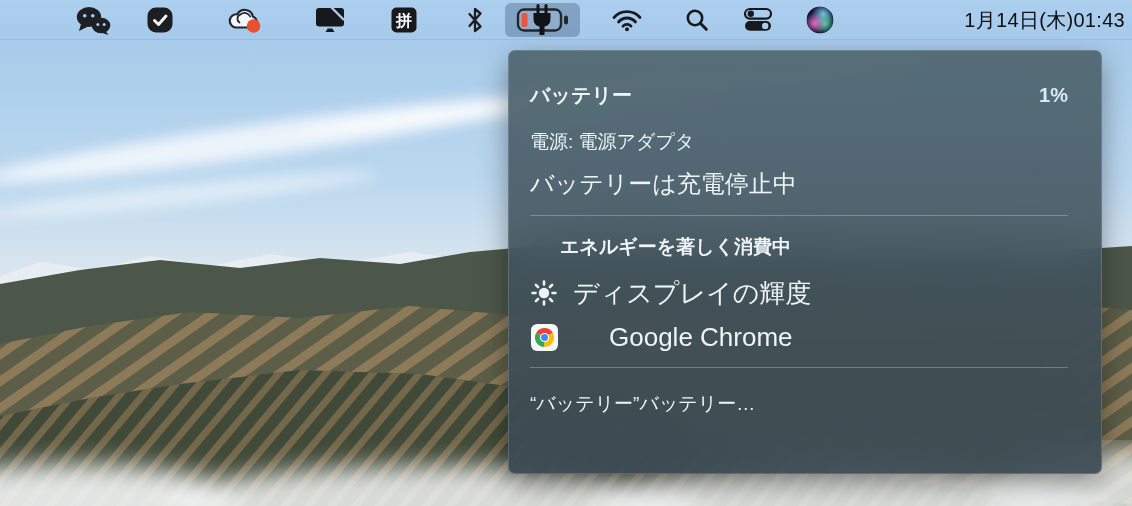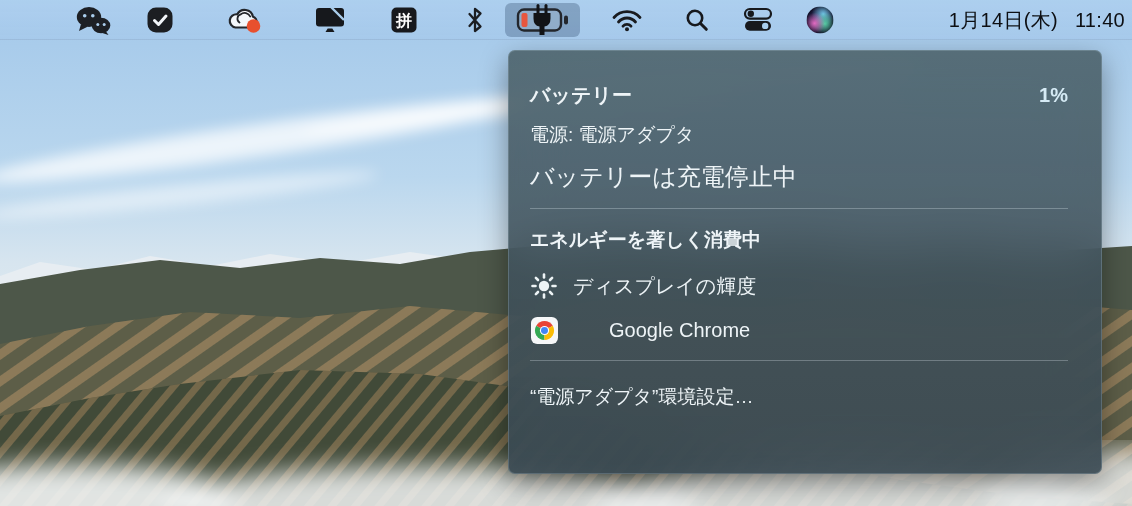--- a/index.html
+++ b/index.html
@@ -36,45 +36,45 @@
     width:27px; height:27px; border-radius:50%;
     background:
       radial-gradient(circle at 30% 62%, rgba(235,110,200,.95) 0%, rgba(235,110,200,0) 42%),
       radial-gradient(circle at 68% 64%, rgba(90,220,170,.9) 0%, rgba(90,220,170,0) 45%),
       radial-gradient(circle at 62% 28%, rgba(120,210,245,.9) 0%, rgba(120,210,245,0) 45%),
       radial-gradient(circle at 50% 50%, #35305e 0%, #13122e 72%);
     box-shadow:inset 0 0 4px rgba(0,0,0,.4);
   }
   #clock {
     position:absolute; right:7px; top:0; height:40px;
-    display:flex; align-items:center; gap:17px;
+    display:flex; align-items:center; 
     color:#0d0f13; font-size:20px; letter-spacing:.3px;margin-left:36px;
   }
 
   
   #battery-panel {
     position:absolute; left:508px; top:50px; width:594px; height:424px;
     border-radius:7px;
     background:linear-gradient(180deg, rgba(74,96,104,.88) 0%, rgba(64,82,92,.88) 45%, rgba(56,72,82,.9) 100%);
     backdrop-filter:blur(26px) saturate(1.1);
     box-shadow:0 10px 28px rgba(0,0,0,.38), inset 0 0 0 1px rgba(190,215,228,.22);
     color:#eef4f7; z-index:4;
     padding:0 34px 0 22px;
   }
   .row { display:flex; align-items:center; height:30px; }
   .row .grow { flex:1; }
   #row-title { margin-top:30px; font-size:20px; font-weight:bold; }
   #row-title .pct { font-weight:600; color:#d6ebf5; font-size:20px; }
   #row-service { margin-top:22px; font-size:19px; }
-  #row-power { margin-top:10px; font-size:19px; }
+  #row-power { margin-top:17px; font-size:19px; }
   #row-charging { margin-top:12px; font-size:24px; }
   .divider { height:1px; background:rgba(235,245,250,.28); margin-top:16px; }
   #divider2 { margin-top:15px; }
-  #row-energy-header { margin-top:16px; font-size:19px; font-weight:600; }
-  .energy-row { margin-top:16px; font-size:20px; }
+  #row-energy-header { margin-top:16px; font-size:19px; font-weight:600;margin-left:30px; }
+  .energy-row { margin-top:16px; font-size:26px; }
   #row-energy-2 { margin-top:14px;gap:36px; }
   .energy-icon { width:28px; height:28px; margin-right:15px; display:flex; align-items:center; justify-content:center; }
   #row-prefs { margin-top:21px; font-size:19px; }
   .warn-wrap { display:flex; align-items:center; }
 </style>
 </head>
 <body>
 
 <div id="screen">
 
@@ -220,21 +220,21 @@
         <circle cx="21.7" cy="18.4" r="3.2" fill="#a9cdec"></circle>
       </svg>
     </span>
 
     <span class="mb-icon" style="left:820px">
       <span id="siri-orb"></span>
     </span>
 
     <span id="clock">
       <span>1月14日(木)</span>
-      <span>11:40</span>
+      <span>01:43</span>
     </span>
   </div>
 
   <div id="battery-panel">
 
     <div class="row" id="row-title">
       <span>バッテリー</span>
       <span class="grow"></span>
       <span class="pct">1%</span>
     </div>
@@ -283,17 +283,17 @@
           <circle cx="24" cy="24" r="8.2" fill="#ffffff"></circle>
           <circle cx="24" cy="24" r="6.2" fill="#4286f5"></circle>
         </svg>
       </span>
       <span>Google Chrome</span>
     </div>
 
     <div class="divider" id="divider2"></div>
 
     <div class="row" id="row-prefs">
-      <span>“電源アダプタ”環境設定…</span>
+      <span>“バッテリー”バッテリー…</span>
     </div>
 
   </div>
 </div>
 
 </body></html>

